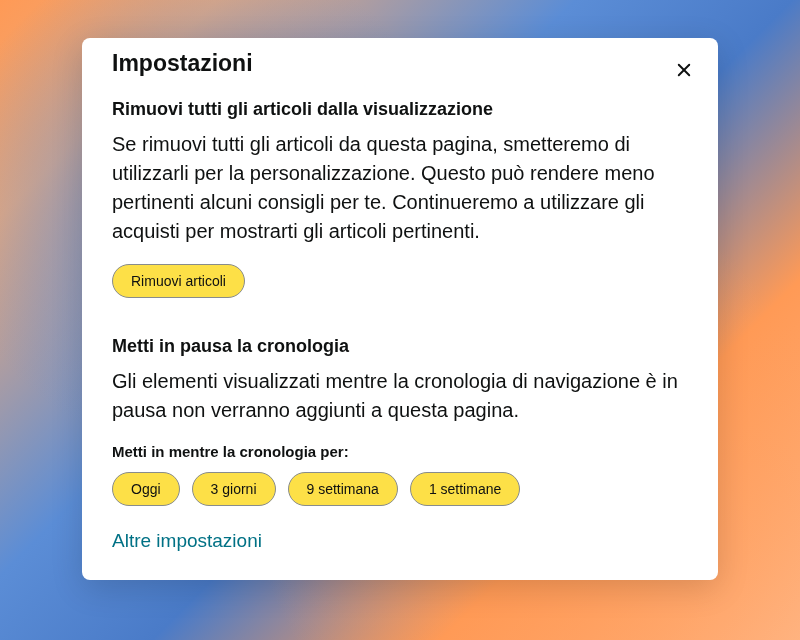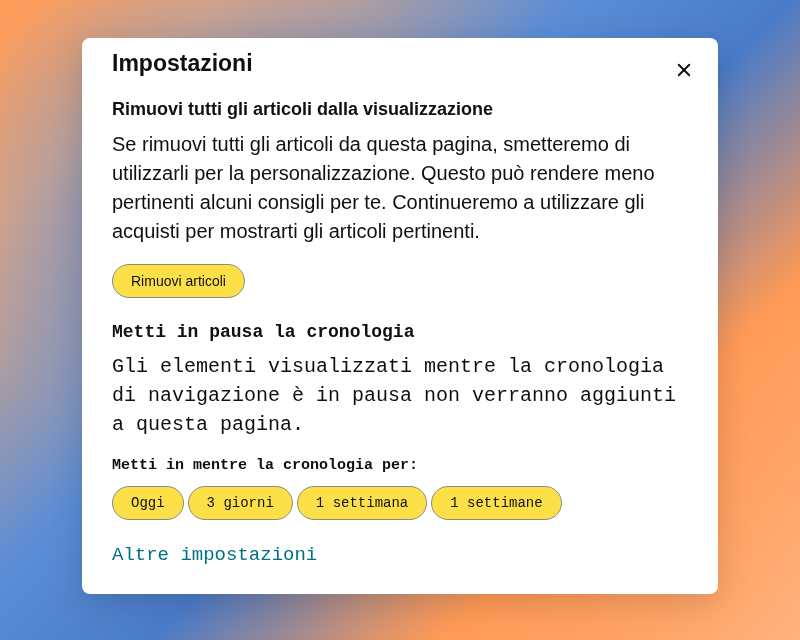--- a/index.html
+++ b/index.html
@@ -84,32 +84,31 @@
       padding: 8px 18px;
       border: 1px solid #888c8c;
       border-radius: 20px;
       background: #fde047;
       font-size: 14px;
       color: #0f1111;
       cursor: pointer;
       font-family: inherit;
     }
     .section-gap {
-      margin-top: 24px;
-      font-family: Liberation Mono, monospace;
+      margin-top: 38px;
     }
     .subheading {
       font-size: 15px;
       font-weight: 700;
       color: #0f1111;
       margin-bottom: 12px;
     }
     .pill-row {
       display: flex;
-      gap: 4px;
+      gap: 12px;
       flex-wrap: wrap;
       margin-bottom: 24px;
     }
     .link {
       color: #007185;
       font-size: 19px;
       text-decoration: none;
       cursor: pointer;
     }
   </style>
@@ -130,18 +129,18 @@
   <p class="section-text">Se rimuovi tutti gli articoli da questa pagina, smetteremo di utilizzarli per la personalizzazione. Questo può rendere meno pertinenti alcuni consigli per te. Continueremo a utilizzare gli acquisti per mostrarti gli articoli pertinenti.</p>
   <button class="pill-btn">Rimuovi articoli</button>
 
   <div class="section-gap">
     <h2 class="section-heading">Metti in pausa la cronologia</h2>
     <p class="section-text">Gli elementi visualizzati mentre la cronologia di navigazione è in pausa non verranno aggiunti a questa pagina.</p>
     <div class="subheading">Metti in mentre la cronologia per:</div>
     <div class="pill-row">
       <button class="pill-btn">Oggi</button>
       <button class="pill-btn">3 giorni</button>
-      <button class="pill-btn">1 settimana</button>
+      <button class="pill-btn">9 settimana</button>
       <button class="pill-btn">1 settimane</button>
     </div>
     <a class="link">Altre impostazioni</a>
   </div>
 </div>
 
 </body></html>

